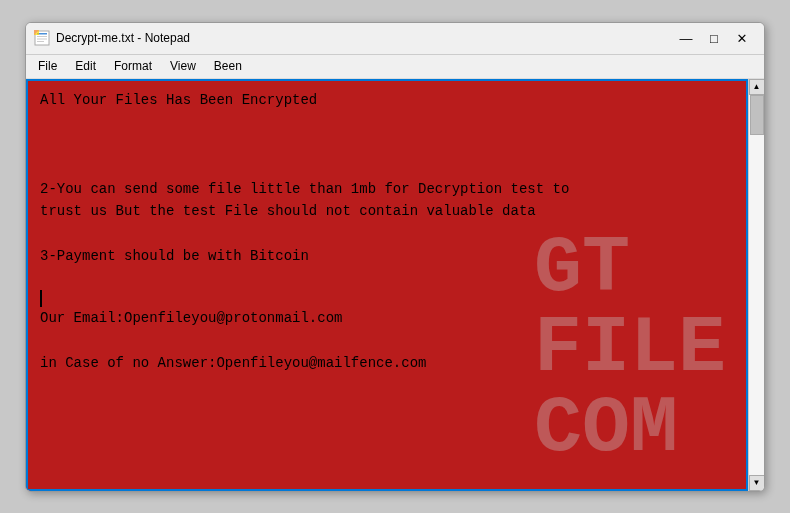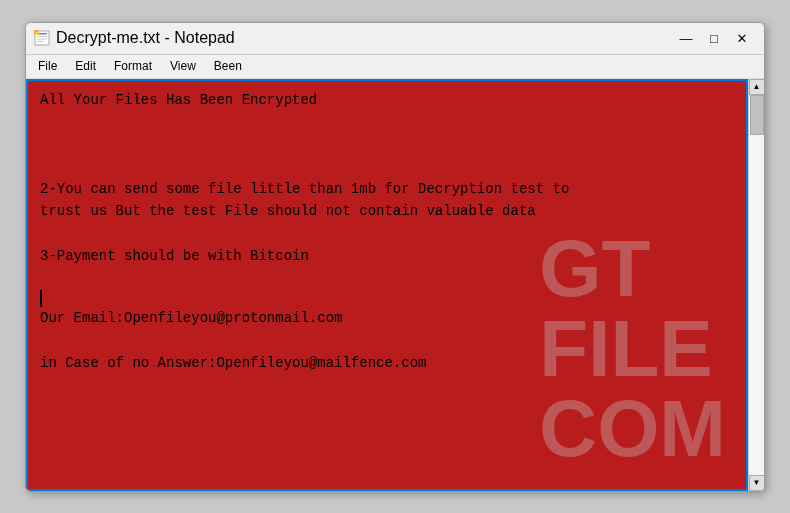--- a/index.html
+++ b/index.html
@@ -42,21 +42,21 @@
 
     .title-bar-icon {
       width: 16px;
       height: 16px;
       margin-right: 6px;
       flex-shrink: 0;
     }
 
     .title-bar-text {
       flex: 1;
-      font-size: 16px;
+      font-size: 12px;
       color: #000;
       font-weight: normal;
     }
 
     .title-bar-controls {
       display: flex;
       gap: 0;
     }
 
     .title-bar-btn {
@@ -110,21 +110,21 @@
       position: relative;
     }
 
     .watermark {
       position: absolute;
       bottom: 20px;
       right: 20px;
       font-size: 80px;
       font-weight: bold;
       color: rgba(200, 200, 200, 0.35);
-      font-family: Liberation Sans, sans-serif;
+      font-family: Liberation Mono, monospace;
       pointer-events: none;
       user-select: none;
       line-height: 1;
     }
 
     .scrollbar {
       width: 16px;
       background: #f0f0f0;
       border-left: 1px solid #ccc;
       display: flex;

